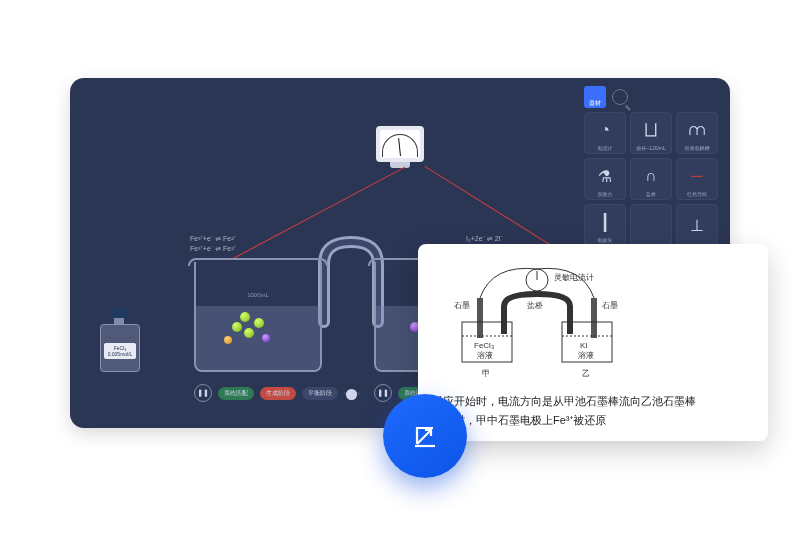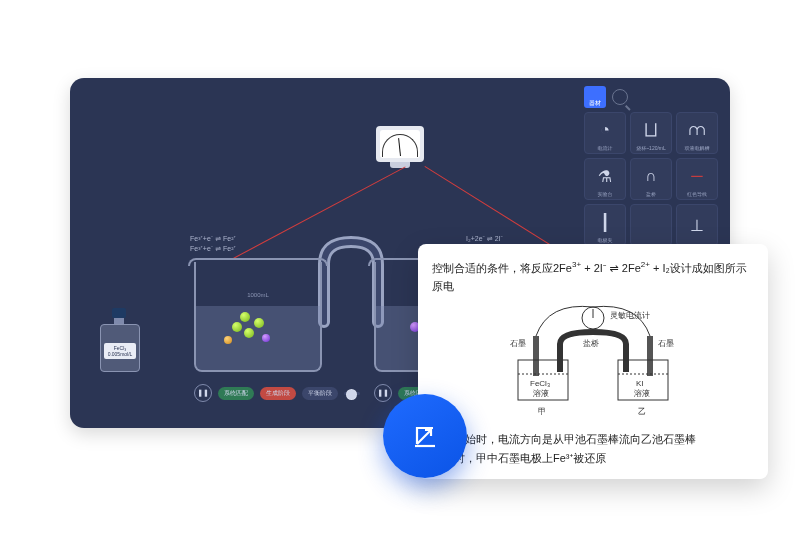--- a/index.html
+++ b/index.html
@@ -61,21 +61,21 @@
   .chip.red{background:#c24a43;}
   .chip.grn{background:#2f7a55;}
   .track{flex:1;height:3px;background:#3b466b;border-radius:2px;position:relative;}
   .knob{position:absolute;left:10%;top:-3px;width:9px;height:9px;border-radius:50%;background:#cfd6ea;border:1px solid #fff3;}
   
   .fab{position:absolute;left:383px;top:394px;width:84px;height:84px;border-radius:50%;background:linear-gradient(145deg,#1f6bff,#0b54e6);display:flex;align-items:center;justify-content:center;box-shadow:0 10px 24px rgba(18,80,220,.45);}
   .fab svg{stroke:#fff;stroke-width:2.2;fill:none;}
   
   .card{position:absolute;left:418px;top:244px;width:350px;background:#fff;border-radius:8px;box-shadow:0 10px 28px rgba(0,0,0,.18);padding:14px 14px 12px;box-sizing:border-box;font-size:11px;color:#222;line-height:1.7;}
   .card sup,.card sub{font-size:8px;}
-  .card .diagram{margin:6px 0 8px;display:flex;justify-content:center;}
+  .card .diagram{margin:6px 0 8px;display:flex;justify-content:flex-start;}
   .opts{margin-top:4px;}
   .opt{display:flex;gap:4px;}
   .diag-label{font-size:8px;fill:#333;}
 </style>
 </head>
 <body>
 
 <div class="stage">
 
   <div class="lab">
@@ -202,23 +202,20 @@
       <div class="chip red">生成阶段</div>
       <div class="chip">平衡阶段</div>
       <div class="track">
           <div class="knob"></div>
         </div>
     </div>
 
   </div>
 
   <div class="card">
-    <div>
-      <span>控制合适的条件，将反应2Fe</span><sup>3+</sup><span> + 2I⁻ ⇌ 2Fe</span><sup>2+</sup><span> + I₂设计成如图所示原电</span>
-    </div>
     <div class="diagram">
       <svg width="210" height="120">
 
         <circle cx="105" cy="16" r="11" fill="#fff" stroke="#333"></circle>
         <line x1="105" y1="16" x2="105" y2="7" stroke="#333"></line>
         <text x="122" y="16" class="diag-label">灵敏电流计</text>
 
         <path d="M105 5 Q60 0 48 34" stroke="#333" fill="none"></path>
         <path d="M105 5 Q150 0 162 34" stroke="#333" fill="none"></path>
 

